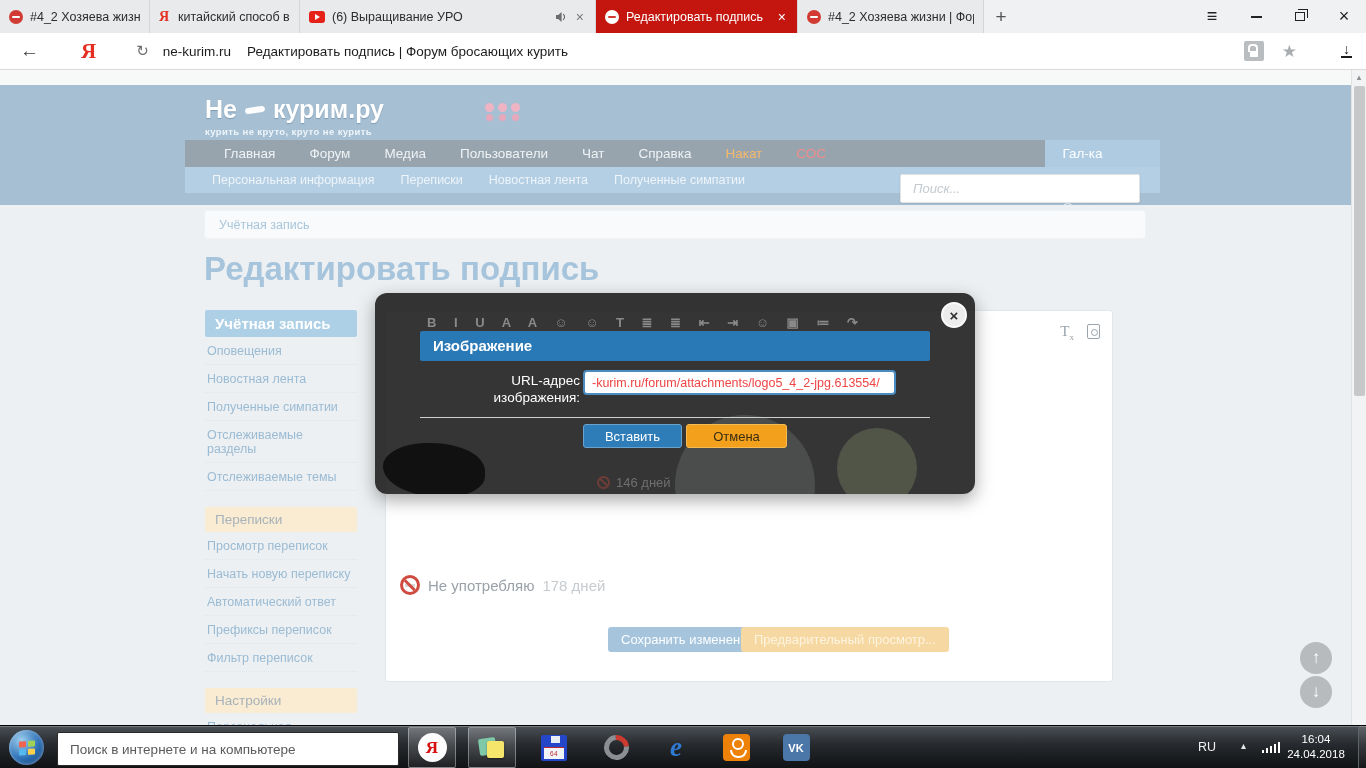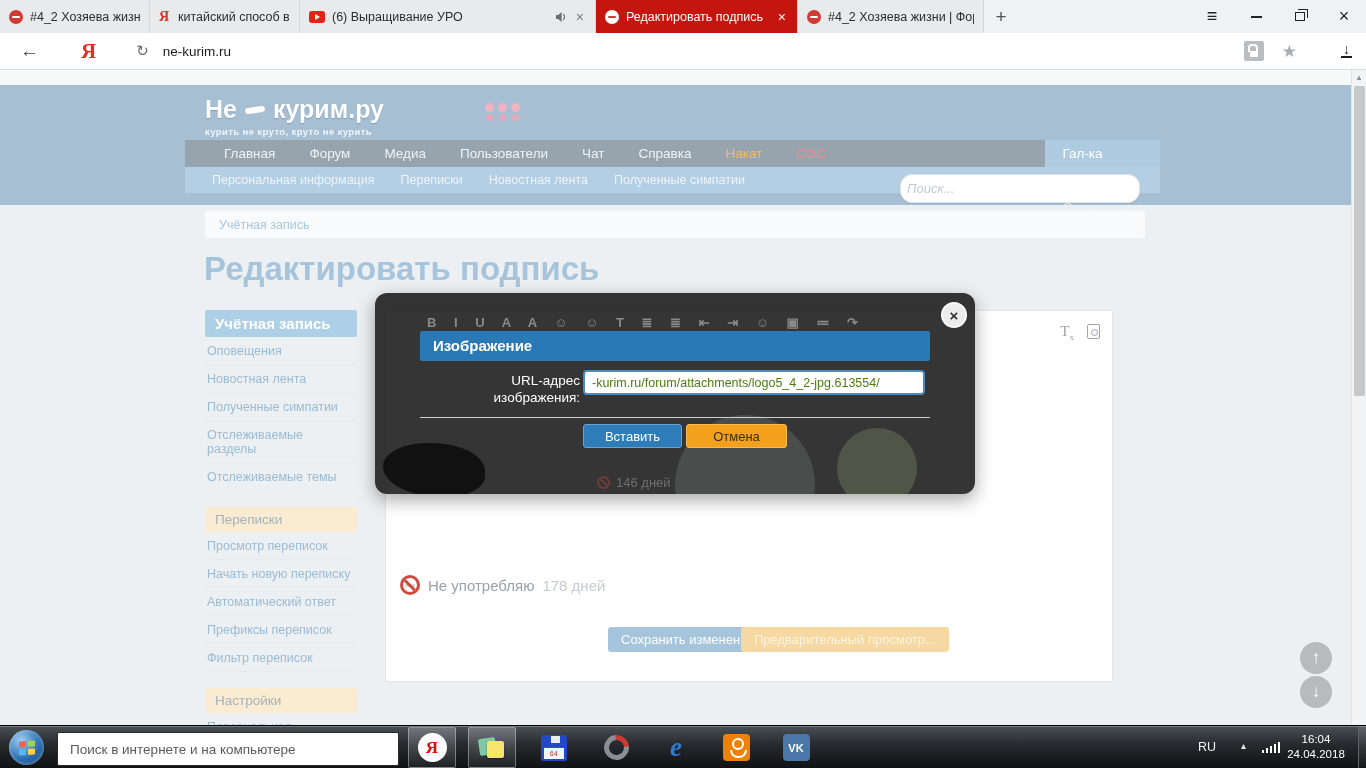--- a/index.html
+++ b/index.html
@@ -61,21 +61,21 @@
   .flower { width:9px; height:9px; border-radius:50%; background:#efb4c4; box-shadow:0 10px 0 -1px #e8a8bb; }
   .mainnav { position:absolute; top:55px; left:0; right:0; height:27px; background:#98a4ad; display:flex; align-items:flex-start; padding-left:22px; font-size:13.5px; color:#eef3f6; }
   .nav-item { padding:0 17px; line-height:27px; }
   .nav-orange { color:#f5b96a; }
   .nav-red { color:#ef8d8d; }
   .usernav { margin-left:auto; display:flex; height:42px;flex-direction:column; }
   .usernav .nav-item { color:#e9f1f7; }
   .usernav .nav-item.galka { background:#aecbe2; color:#fdfefe; }
   .subnav { position:absolute; top:82px; left:0; right:0; height:26px; background:#b4cfe4; display:flex; align-items:center; padding-left:14px; font-size:12.5px; color:#edf4fa; }
   .subnav .nav-item { padding:0 13px; line-height:26px; }
-  .hsearch { position:absolute; top:89px; right:20px; width:240px; height:29px; background:#fff; border:1px solid #e3e3e3; border-radius:12px; display:flex; align-items:center; padding:0 6px; box-shadow:0 1px 2px rgba(0,0,0,.08); }
+  .hsearch { position:absolute; top:89px; right:20px; width:240px; height:29px; background:#fff; border:1px solid #e3e3e3; border-radius:2px; display:flex; align-items:center; padding:0 12px; box-shadow:0 1px 2px rgba(0,0,0,.08); }
   .hsearch input { border:none; outline:none; width:100%; font-style:italic; font-size:13px; color:#8d979e; background:transparent; }
   .hsearch input::placeholder { color:#c3cad0; }
 
   .crumbbox { position:absolute; left:205px; top:141px; width:940px; height:27px; background:#f8fafb; border-radius:3px; display:flex; align-items:center; box-shadow:0 0 0 1px #f0f3f5; }
   .crumb { font-size:12.5px; color:#a9c6dc; padding-left:14px; }
   .pagetitle { position:absolute; left:204px; top:180px; font-size:33px; font-weight:bold; color:#a6c4dc; }
 
   
   .sidebar { position:absolute; left:205px; top:240px; width:152px; }
   .sb-header { font-size:15px; font-weight:bold; color:#fefefe; background:#aed0e6; padding:5px 10px; border-radius:2px; }
@@ -101,21 +101,21 @@
 
   .scrollcircle { position:absolute; left:1300px; width:32px; height:32px; border-radius:50%; background:#b7bbbe; color:#fff; font-size:17px; font-weight:bold; display:flex; align-items:center; justify-content:center; }
   .sc-up { top:572px; } .sc-down { top:606px; }
 
   
   .overlay { position:absolute; left:375px; top:223px; width:600px; height:201px; background:rgba(18,18,18,.85); border-radius:12px; overflow:hidden; box-shadow:0 6px 18px rgba(0,0,0,.35); }
   .dim-toolbar { position:absolute; left:52px; top:22px; width:505px; height:17px; overflow:hidden; color:#8a8a8a; font-size:13px; letter-spacing:7px; white-space:nowrap; font-weight:bold; }
   .modal-header { position:absolute; left:45px; top:38px; width:510px; height:30px; background:#2a79b7; border-radius:2px; color:#fff; font-weight:bold; font-size:15px; line-height:30px; padding-left:13px; }
   .modal-close { position:absolute; left:566px; top:9px; width:26px; height:26px; border-radius:50%; background:#ececec; border:2px solid #fafafa; color:#2f2f2f; font-size:15px; font-weight:bold; display:flex; align-items:center; justify-content:center; line-height:1; }
   .url-label { position:absolute; left:40px; top:79px; width:165px; text-align:right; color:#fff; font-size:13.5px; line-height:17px; }
-  .url-input { position:absolute; left:208px; top:77px; width:342px; height:25px; border:2px solid #4a8cc0; border-radius:4px; font-size:12.5px; color:#4d7c0f; padding:0 7px; outline:none; font-family:inherit; background:#fff; }
+  .url-input { position:absolute; left:208px; top:77px; width:313px; height:25px; border:2px solid #4a8cc0; border-radius:4px; font-size:12.5px; color:#ef4444; padding:0 7px; outline:none; font-family:inherit; background:#fff; }
   .modal-divider { position:absolute; left:45px; top:124px; width:510px; height:1px; background:#cfcfcf; }
   .insertbtn { position:absolute; left:208px; top:131px; width:99px; height:24px; background:#2e7cb8; border:1px solid #6aa3cd; border-radius:3px; color:#fff; font-size:13px; font-family:inherit; }
   .cancelbtn { position:absolute; left:311px; top:131px; width:101px; height:24px; background:#f3a11d; border:1px solid #f7bb55; border-radius:3px; color:#3a2d12; font-size:13px; font-family:inherit; }
   .dim-blob { position:absolute; left:8px; top:150px; width:102px; height:54px; background:#0a0a0a; border-radius:45% 55% 40% 60%; opacity:.85; }
   .dim-circle1 { position:absolute; left:300px; top:122px; width:140px; height:140px; border-radius:50%; background:rgba(190,205,205,.16); }
   .dim-circle2 { position:absolute; left:462px; top:135px; width:80px; height:80px; border-radius:50%; background:rgba(196,214,150,.20); }
   .dim-days { position:absolute; left:222px; top:182px; display:flex; align-items:center; gap:6px; color:#6f6f6f; font-size:13px; }
   .dim-days .nosmoke { width:13px; height:13px; border-width:2px; border-color:#7e3f39; opacity:.8; }
   .dim-days .nosmoke::before { display:none; }
   .dim-days .nosmoke::after { left:4px; width:2px; height:15px; background:#7e3f39; }
@@ -196,20 +196,21 @@
         </div>
       <div class="winbtn">×</div>
     </div>
   </div>
 
   <div class="addrbar">
     <span class="back-arrow">←</span>
     <span class="ya-logo">Я</span>
     <span class="refresh">↻</span>
     <span class="domain">ne-kurim.ru</span>
+    <span class="url-title">Редактировать подпись | Форум бросающих курить</span>
     <div class="addr-right">
       <span class="lockbox"></span>
       <span class="addr-star">★</span>
       <span class="dl-icon">
           <span class="ar">↓</span>
           <span class="bar"></span>
         </span>
     </div>
   </div>
 

